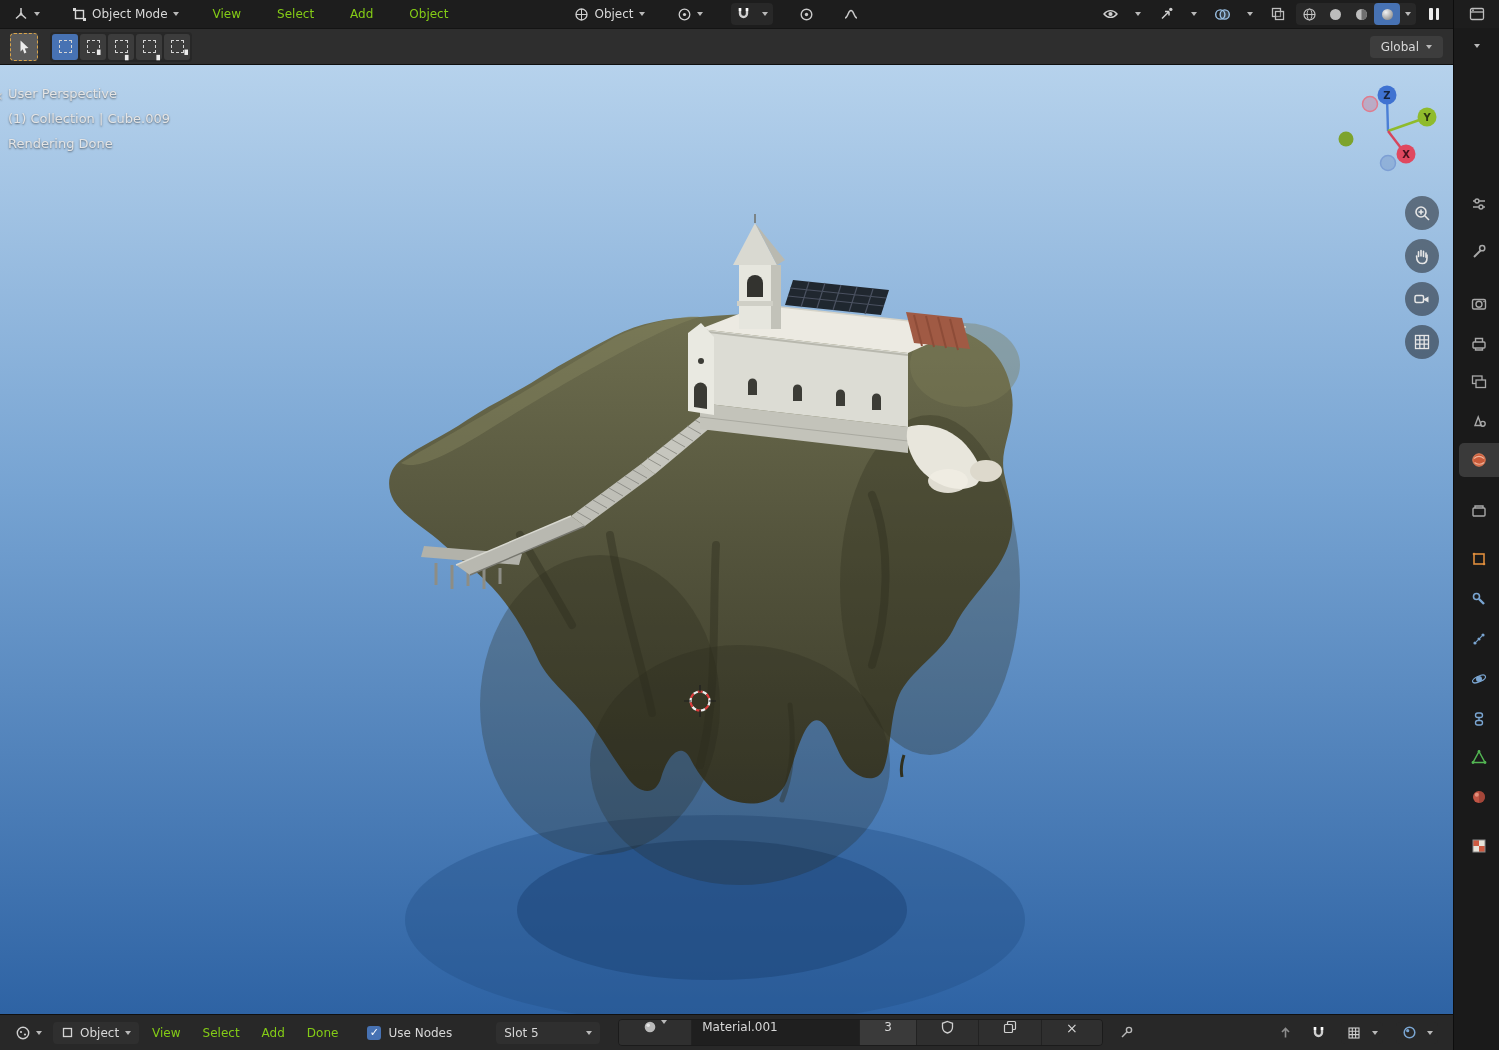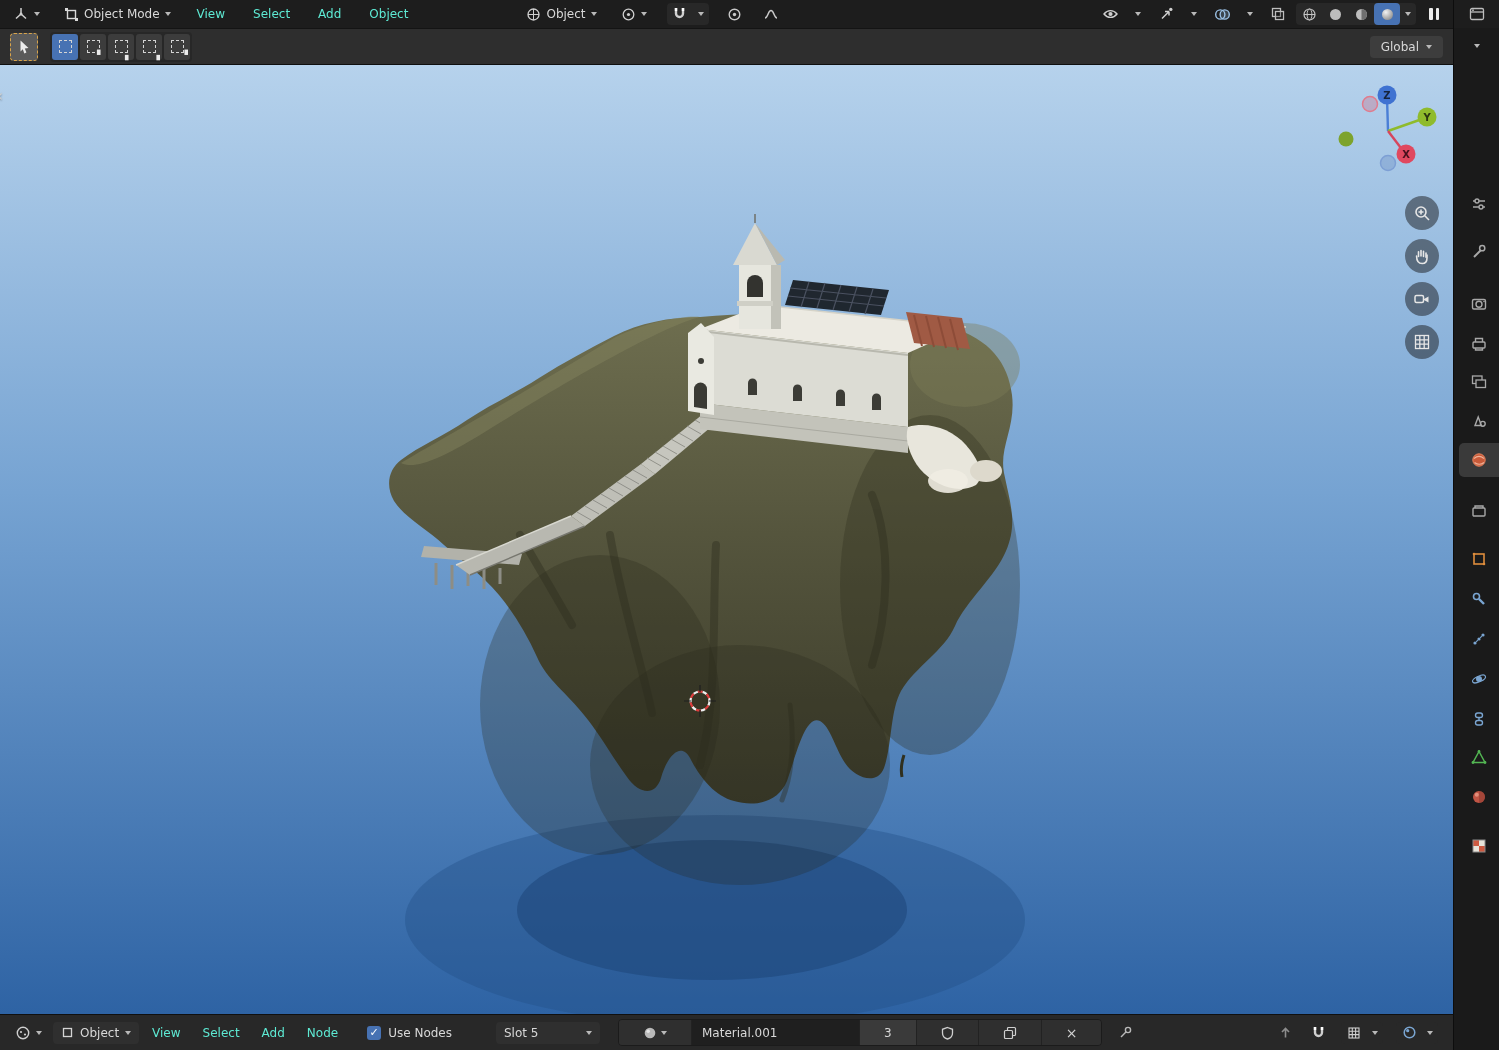--- a/index.html
+++ b/index.html
@@ -2,23 +2,23 @@
 <html><head>
 <meta charset="utf-8">
 <style>
   * { margin:0; padding:0; box-sizing:border-box; }
   html,body { width:1499px; height:1050px; background:#1d1d1d; overflow:hidden;
     font-family:"DejaVu Sans","Liberation Sans",sans-serif; font-size:12px; color:#d8d8d8; }
   .app { display:flex; width:1499px; height:1050px; }
   .main { width:1453px; display:flex; flex-direction:column; }
 
   
-  .topbar { height:28px; background:#1d1d1d; display:flex; align-items:center; padding:0 6px; gap:10px; flex:0 0 auto; }
+  .topbar { height:28px; background:#1d1d1d; display:flex; align-items:center; padding:0 6px; gap:18px; flex:0 0 auto; }
   .tb-btn { display:flex; align-items:center; gap:5px; padding:3px 7px; border-radius:4px; }
-  .menu { padding:3px 9px; border-radius:4px; color:#5eead4; }
+  .menu { padding:3px 9px; border-radius:4px; color:#84cc16; }
   .chev { width:0; height:0; border-left:3.5px solid transparent; border-right:3.5px solid transparent;
           border-top:4px solid #b9b9b9; display:inline-block; }
   .icbtn { display:flex; align-items:center; justify-content:center; width:26px; height:22px; border-radius:4px; }
   .grp { display:flex; align-items:center; background:#282828; border-radius:4px; margin:0 3px; }
   .grp .dd { width:16px; height:22px; display:flex; align-items:center; justify-content:center; }
   .shade-active { background:#4772b3; border-radius:4px; }
   .tb-right { margin-left:auto; display:flex; align-items:center; gap:2px; }
   .pausebars { display:flex; gap:3px; padding:0 5px; }
   .pausebars i { width:3.5px; height:12px; background:#ececec; border-radius:1px; display:block; }
   .orient { margin-left:92px; }
@@ -47,21 +47,21 @@
 
   
   .bottombar { height:36px; background:#282828; border-top:1px solid #101010; display:flex; align-items:center;
                padding:0 8px; gap:4px; flex:0 0 auto; }
   .pill { display:flex; align-items:center; gap:6px; background:#2f2f2f; border-radius:4px; padding:4px 8px; }
   .chk { display:flex; align-items:center; gap:7px; margin-left:16px; }
   .chkbox { width:14px; height:14px; background:#4772b3; border-radius:3px; color:#fff; font-size:11px;
             display:flex; align-items:center; justify-content:center; line-height:1; }
   .slot { margin-left:40px; width:104px; justify-content:space-between; background:#2f2f2f; }
   .matblock { display:flex; margin-left:14px; border-radius:4px; overflow:hidden; border:1px solid #1b1b1b; }
-  .seg { display:flex; align-items:center; justify-content:center; background:#2f2f2f; height:25px; padding:0 24px;
+  .seg { display:flex; justify-content:center; background:#2f2f2f; height:25px; padding:0 24px;
          border-right:1px solid #222; gap:4px; }
   .seg.name { background:#1f1f1f; width:168px; justify-content:flex-start; padding-left:10px; }
   .seg.count { background:#3a3a3a; min-width:26px; }
   .seg:last-child { border-right:none; }
   .pinbtn { margin-left:12px; display:flex; align-items:center; }
   .bb-right { margin-left:auto; display:flex; align-items:center; gap:7px; padding-right:4px; }
 
   
   .rstrip { width:46px; background:#1a1a1a; border-left:1px solid #0d0d0d; display:flex; flex-direction:column;
             align-items:center; flex:0 0 auto; }
@@ -345,20 +345,25 @@
           </g>
         </g>
 
         <g>
           <circle cx="700" cy="636" r="9.5" fill="none" stroke="#f0f0f0" stroke-width="2.2" stroke-dasharray="4.7 4.7"></circle>
           <circle cx="700" cy="636" r="9.5" fill="none" stroke="#dd3e3e" stroke-width="2.2" stroke-dasharray="4.7 4.7" stroke-dashoffset="4.7"></circle>
           <path d="M700 620 v7 M700 645 v7 M684 636 h7 M709 636 h7" stroke="#1f1f1f" stroke-width="1.2" fill="none"></path>
         </g>
       </svg>
 
+      <div class="vp-overlay">
+        <div>User Perspective</div>
+        <div>(1) Collection | Cube.009</div>
+        <div>Rendering Done</div>
+      </div>
       <div class="side-arrow">‹</div>
 
       <svg class="gizmo" width="110" height="100" viewBox="0 0 110 100">
         <g stroke-width="2.4" fill="none">
           <path d="M53 48 L52 14" stroke="#4a7fd6"></path>
           <path d="M53 48 L90 35" stroke="#8fbb2c"></path>
           <path d="M53 48 L69 69" stroke="#d6455d"></path>
         </g>
         <circle cx="35" cy="21" r="7.5" fill="rgba(214,69,93,0.25)" stroke="#e07b8d" stroke-width="1.5"></circle>
         <circle cx="11" cy="56" r="7.5" fill="#7da32c"></circle>
@@ -418,21 +423,21 @@
       <div class="pill">
         <svg width="13" height="13" viewBox="0 0 13 13">
           <rect x="2.5" y="2.5" width="8" height="8" fill="none" stroke="#d4d4d4" stroke-width="1.3"></rect>
         </svg>
         <span>Object</span>
         <span class="chev"></span>
       </div>
       <div class="menu">View</div>
       <div class="menu">Select</div>
       <div class="menu">Add</div>
-      <div class="menu">Node</div>
+      <div class="menu">Done</div>
 
       <div class="chk">
         <span class="chkbox">
             <span>✓</span>
           </span>
         <span>Use Nodes</span>
       </div>
 
       <div class="pill slot">
         <span>Slot 5</span>

